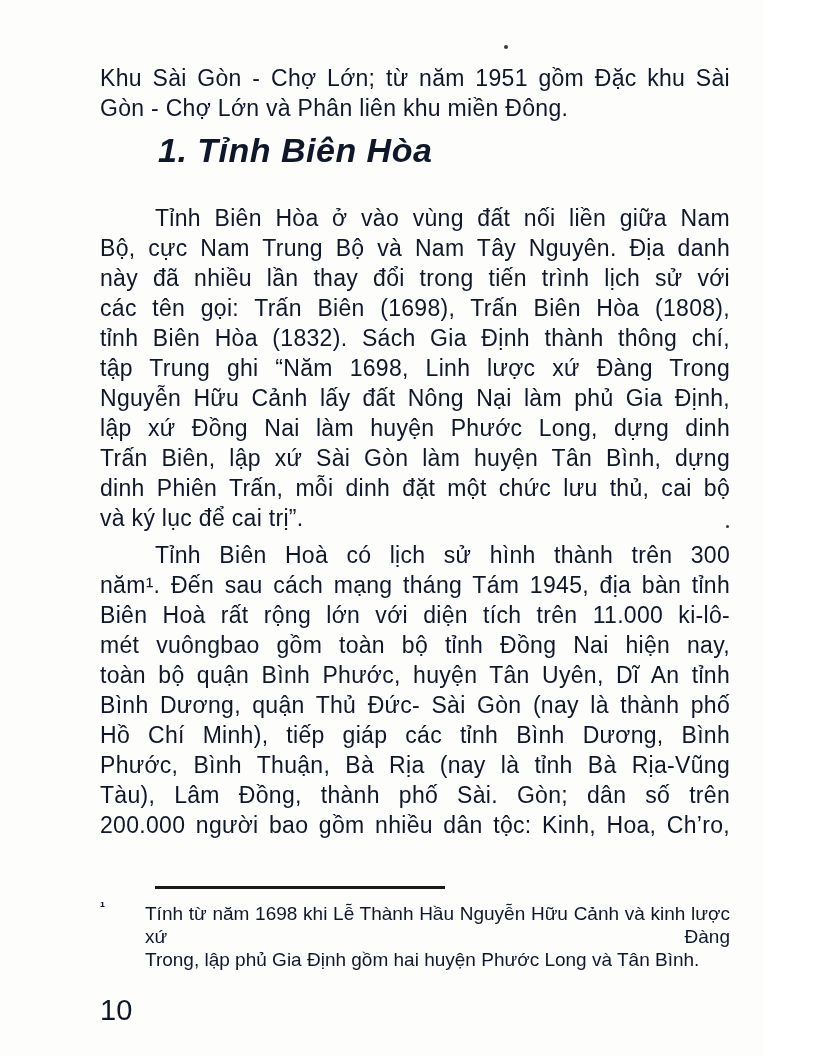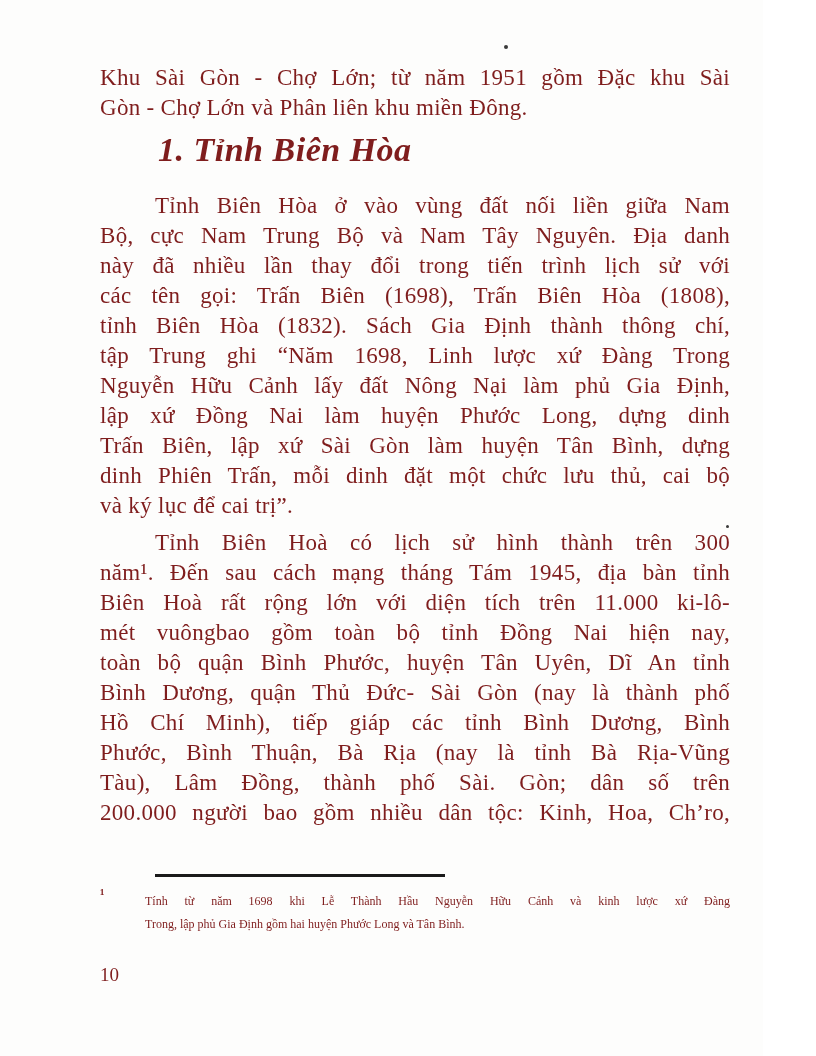--- a/index.html
+++ b/index.html
@@ -5,22 +5,22 @@
   html, body {
     margin: 0;
     padding: 0;
     background: #ffffff;
   }
   .page {
     position: relative;
     width: 763px;
     height: 1056px;
     background: #fdfdfc;
-    color: #7f1d1d;
-    font-family: Liberation Serif, serif;
+    color: #0f172a;
+    font-family: Liberation Sans, sans-serif;
     overflow: hidden;
   }
   .text-block {
     position: absolute;
     left: 100px;
     top: 0;
     width: 630px;
     padding-top: 63px;
     box-sizing: content-box;
   }
@@ -43,21 +43,21 @@
   }
   .heading {
     margin-top: 12px;
     padding-left: 58px;
     font-size: 34px;
     line-height: 30px;
     font-weight: bold;
     font-style: italic;
     letter-spacing: 0.5px;
   }
-  .para-1 { margin-top: 26px; }
+  .para-1 { margin-top: 38px; }
   .para-2 { margin-top: 7px; }
   .footnote-rule {
     margin-top: 46px;
     margin-left: 55px;
     width: 290px;
     height: 3px;
     background: #1a1a1a;
   }
   .footnote {
     position: relative;
@@ -65,27 +65,27 @@
     padding-left: 45px;
   }
   .footnote-marker {
     position: absolute;
     left: 0;
     top: -4px;
     font-size: 15px;
     font-weight: bold;
   }
   .fn-line {
-    font-size: 12px;
+    font-size: 19px;
     line-height: 23px;
     font-weight: 500;
   }
   .page-number {
     margin-top: 24px;
-    font-size: 19px;
+    font-size: 29px;
     line-height: 30px;
   }
   .speck {
     position: absolute;
     background: #3a3a3a;
     border-radius: 50%;
   }
   .speck-1 { left: 504px; top: 45px;  width: 4px; height: 4px; }
   .speck-2 { left: 726px; top: 525px; width: 3px; height: 3px; }
 </style>

